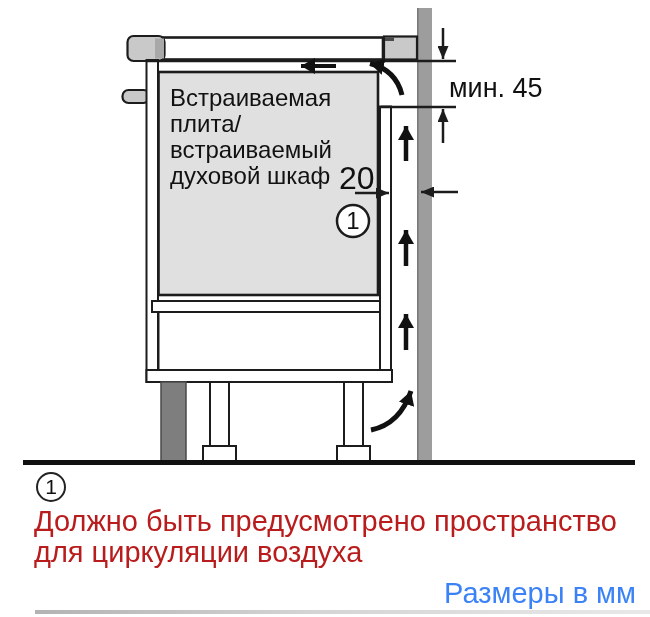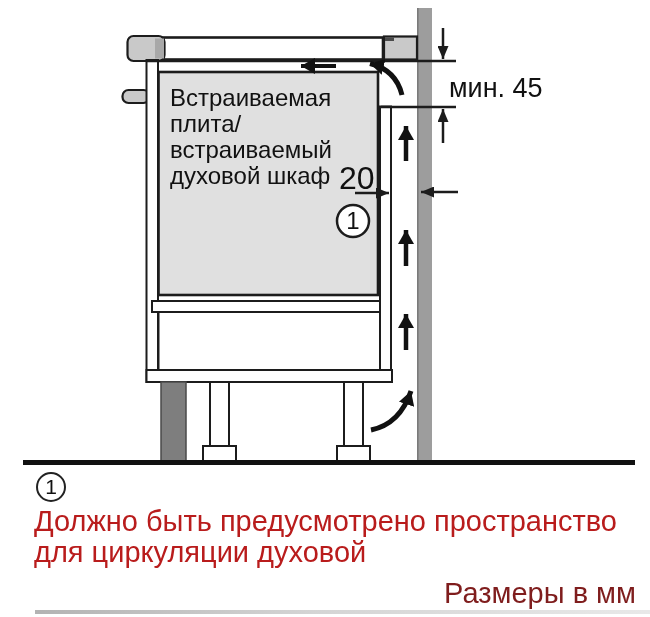--- a/index.html
+++ b/index.html
@@ -36,21 +36,21 @@
     left: 34px; top: 506px;
     font-size: 29px;
     line-height: 31px;
     white-space: nowrap;
     color: #b91c1c;
   }
   .units-label {
     position: absolute;
     right: 14px; top: 577px;
     font-size: 29px;
-    color: #7f1d1d;
+    color: #3b82f6;
   }
   .scan-artifact {
     position: absolute;
     left: 35px; right: 0; top: 610px; height: 4px;
     background: linear-gradient(to right, #8a8a8a, #bdbdbd 45%, #dcdcdc);
     opacity: 0.65;
   }
 </style>
 </head>
 <body>
@@ -118,18 +118,18 @@
     <line x1="406" y1="266" x2="406" y2="230" stroke="#111" stroke-width="4.5" marker-end="url(#flowHead)"></line>
     <line x1="406" y1="350" x2="406" y2="314" stroke="#111" stroke-width="4.5" marker-end="url(#flowHead)"></line>
     <path d="M371,430 Q400,424 411,391" fill="none" stroke="#111" stroke-width="5" marker-end="url(#flowHead)"></path>
   </svg>
 
   <div class="footnote-marker">
     <span>1</span>
   </div>
   <div class="footnote-text">
     <div>Должно быть предусмотрено пространство</div>
-    <div>для циркуляции духовой</div>
+    <div>для циркуляции воздуха</div>
   </div>
   <div class="units-label">Размеры в мм</div>
 
   <div class="scan-artifact"></div>
 </div>
 
 </body></html>

